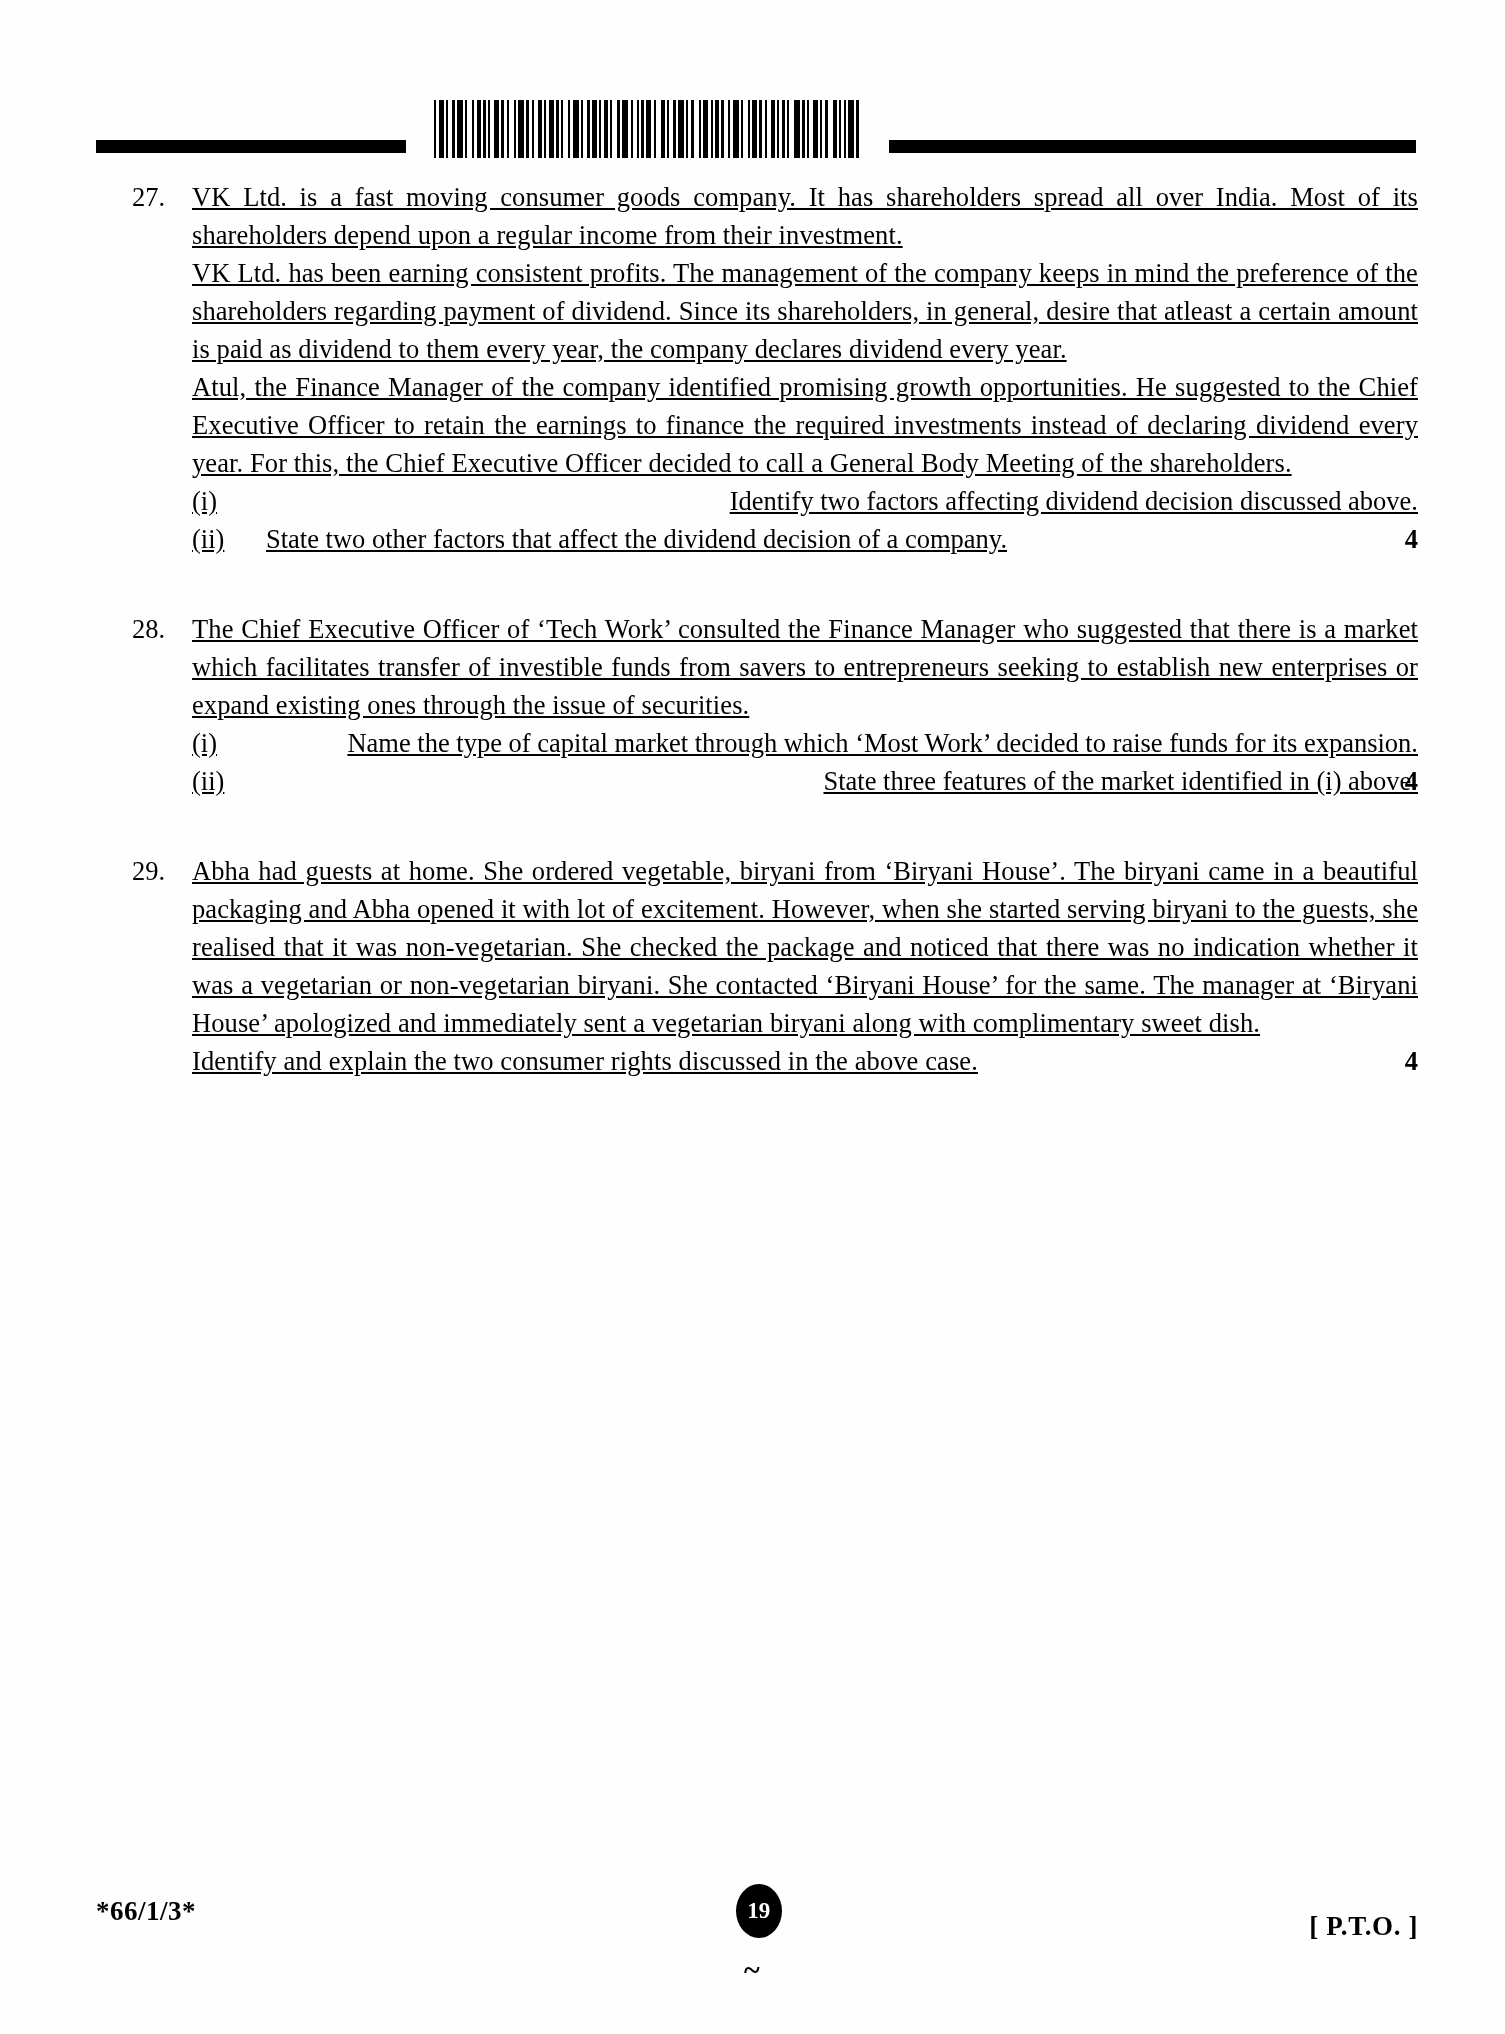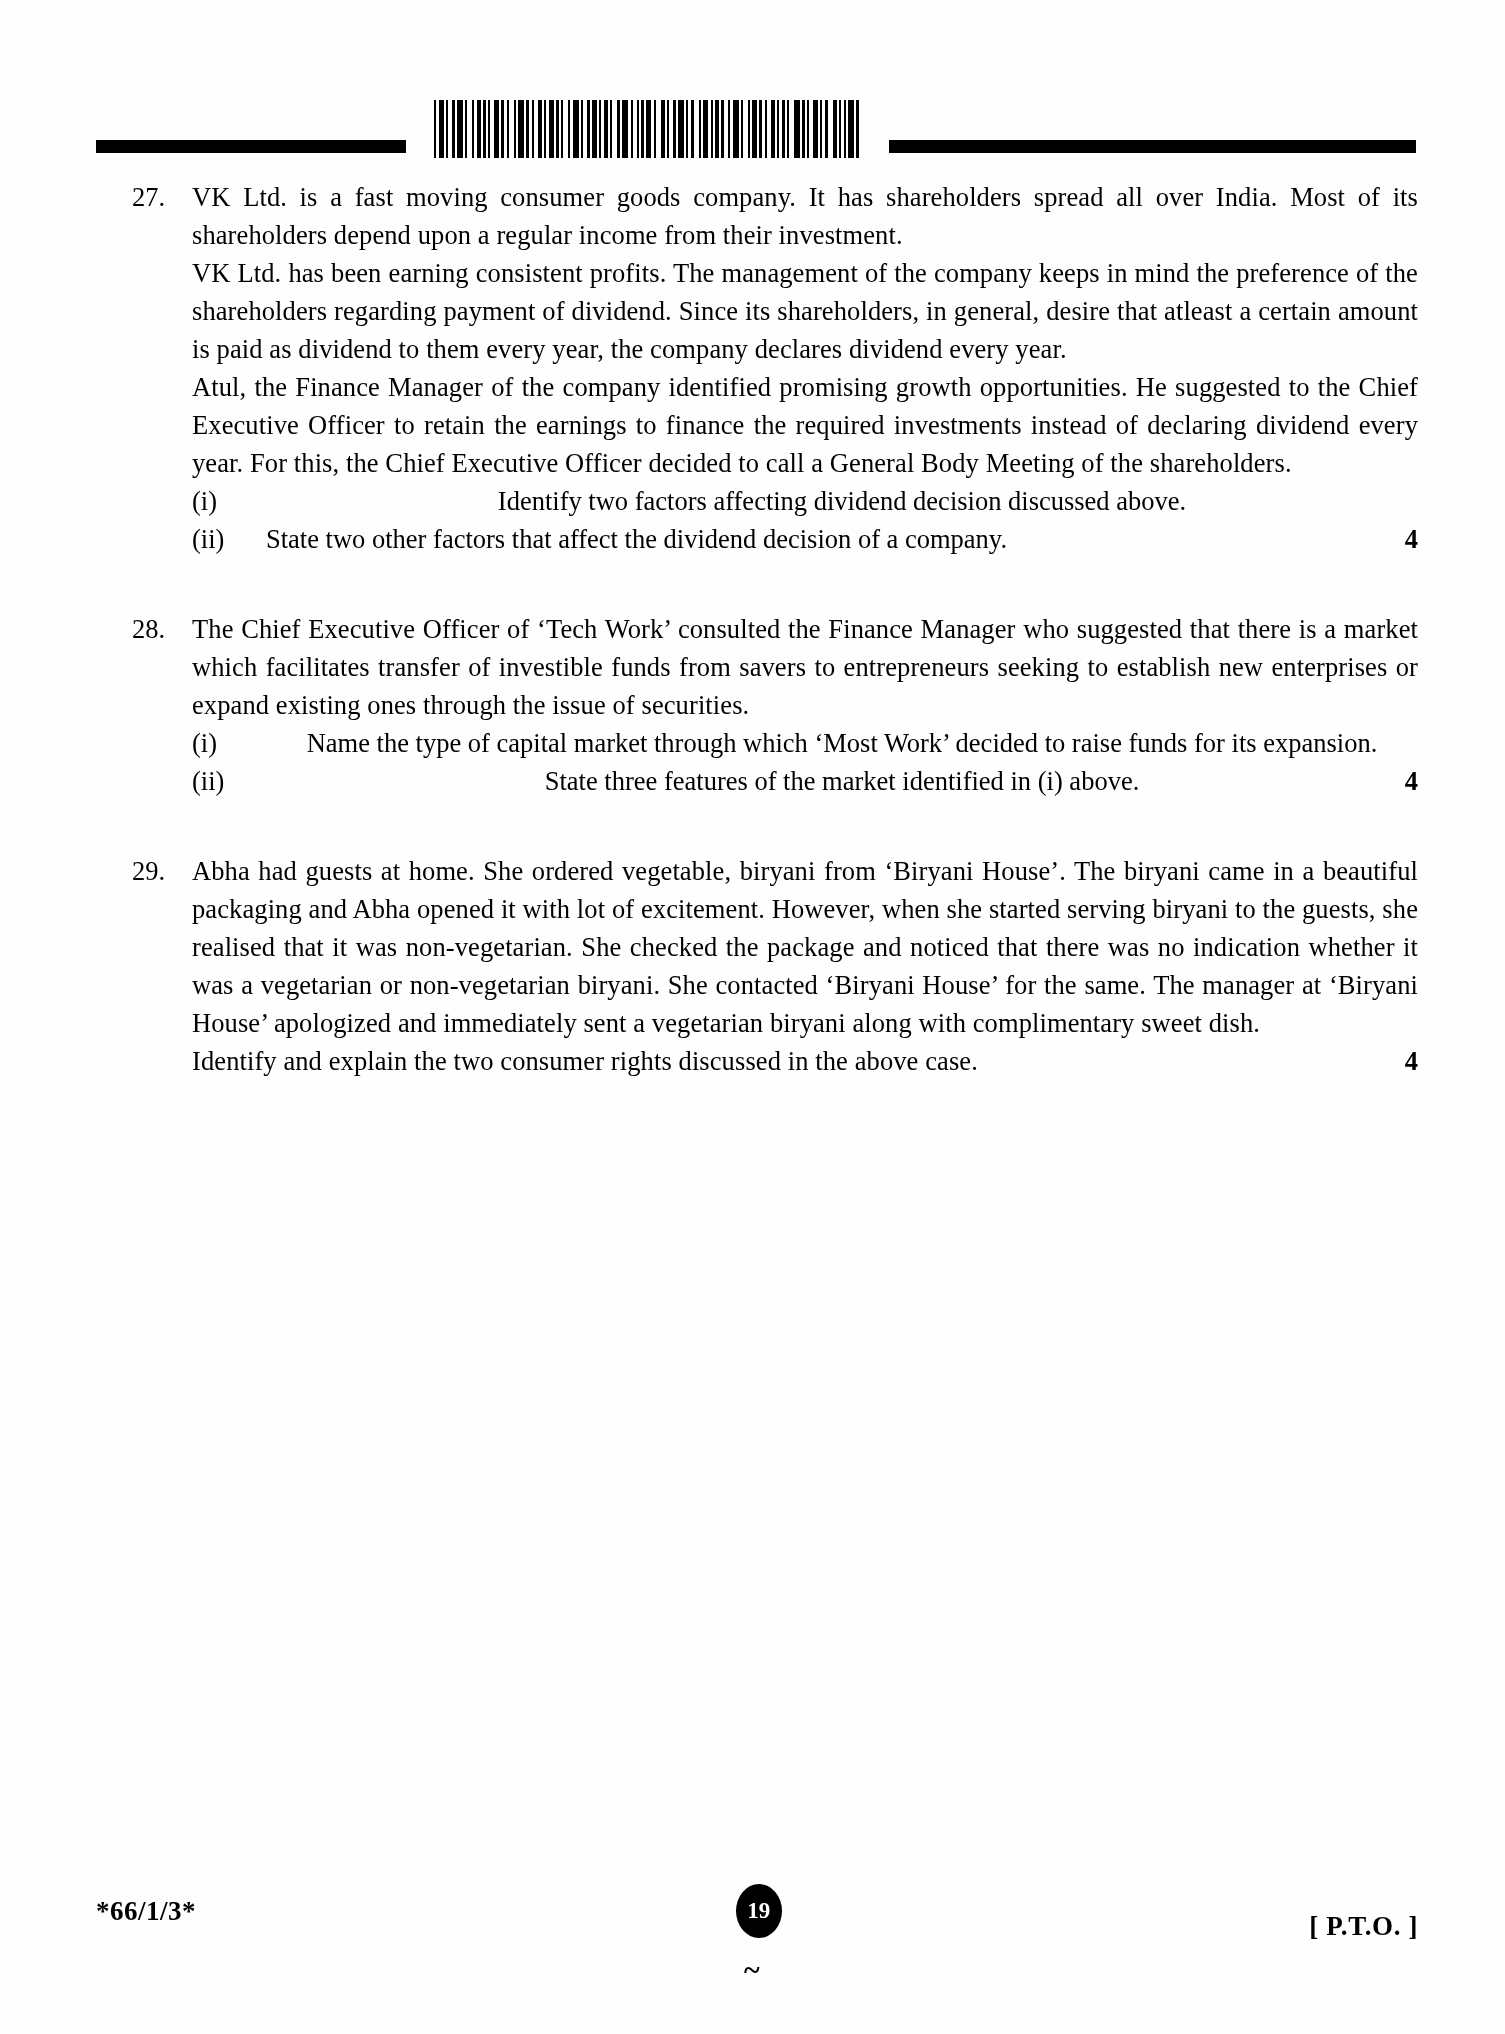--- a/index.html
+++ b/index.html
@@ -79,20 +79,21 @@
     font-size: 26.5px;
     line-height: 38px;
     text-align: left;
     padding-left: 2px;
     box-sizing: border-box;
     margin-left: 34px;
   }
   .qbody {
     flex: 1;
     min-width: 0;
+    text-decoration: underline;
   }
 
   p.para {
     margin: 0 0 0 0;
     font-size: 26.5px;
     line-height: 38px;
     text-align: justify;
     text-justify: inter-word;
     letter-spacing: 0.1px;
   }
@@ -111,21 +112,21 @@
     width: 74px;
     flex: 0 0 74px;
     box-sizing: border-box;
   }
   .subtext {
     flex: 1;
     min-width: 0;
     text-align: justify;
     position: relative;
   }
-  .subtext.nojust { text-align: center; }
+  .subtext.nojust { text-align: right; }
 
   
   .marks {
     position: absolute;
     right: 0;
     font-size: 26.5px;
     line-height: 38px;
     font-weight: bold;
     font-family: "Liberation Serif", "DejaVu Serif", serif;
   }

